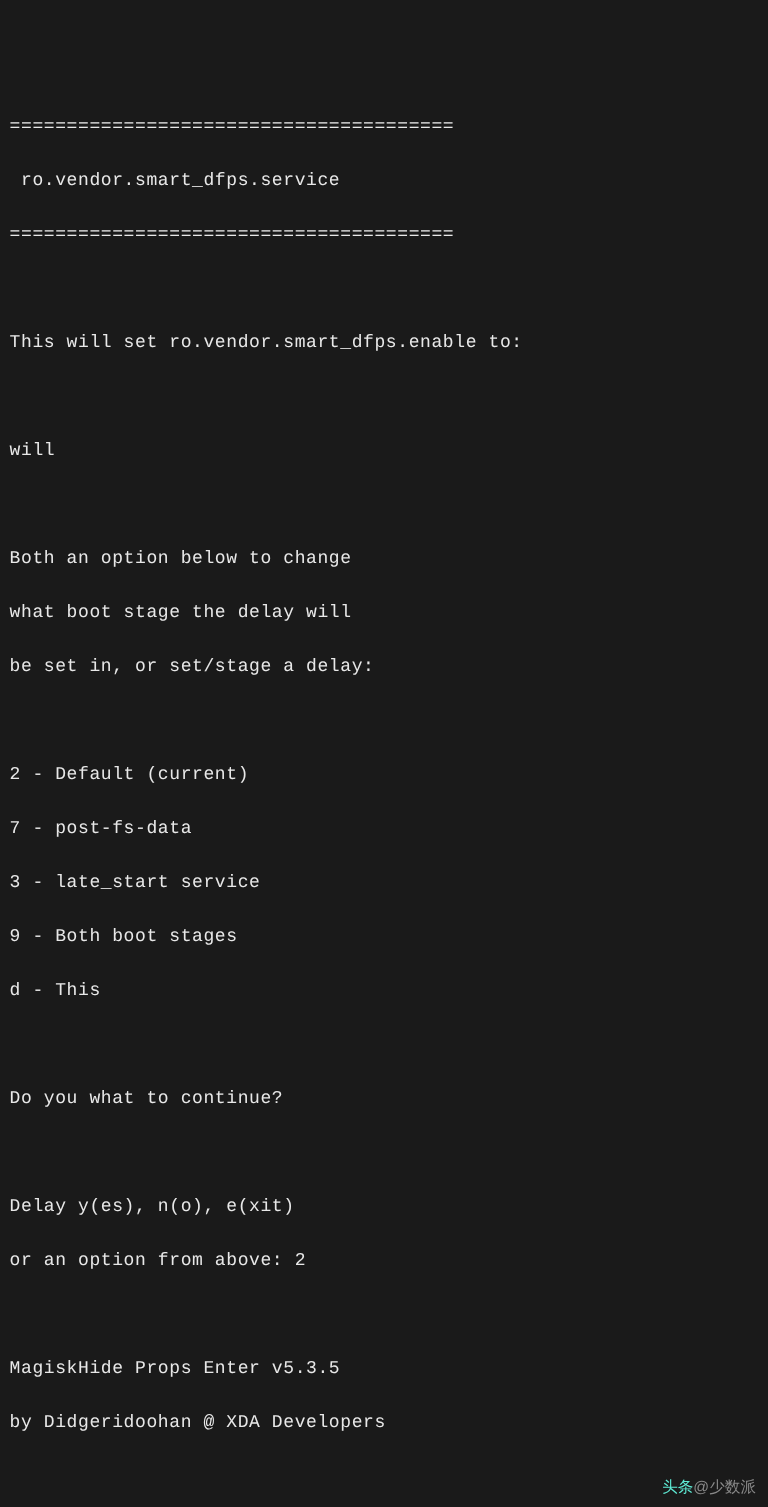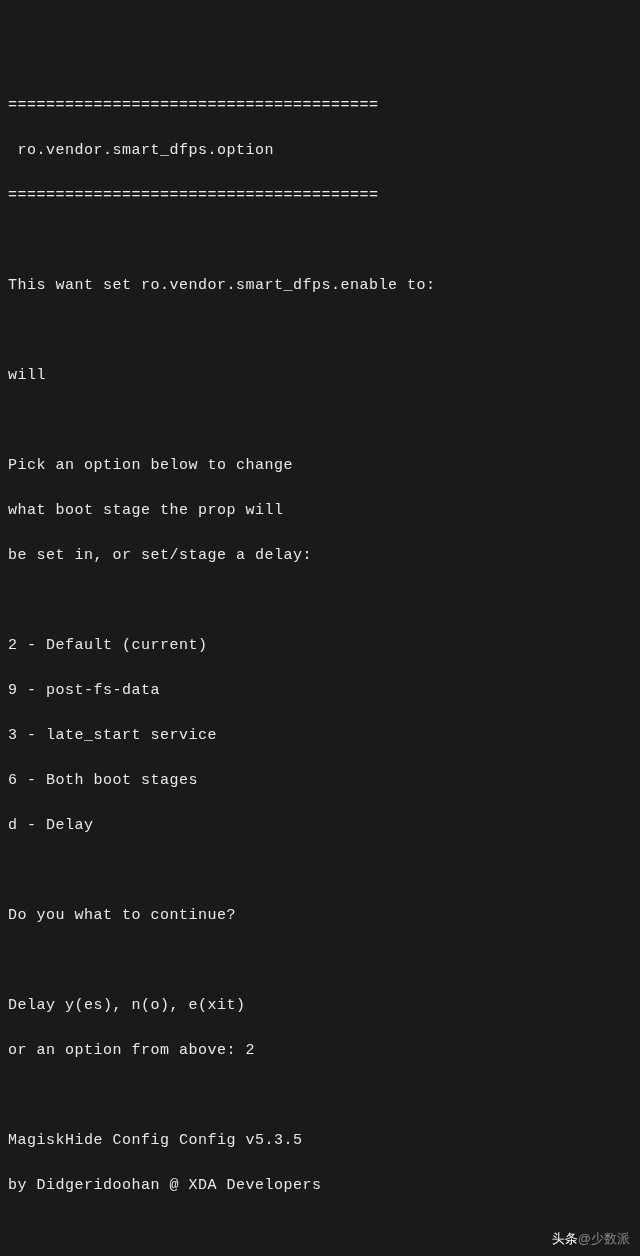--- a/index.html
+++ b/index.html
@@ -27,52 +27,52 @@
       position: absolute;
       bottom: 8px;
       right: 10px;
       font-size: 13px;
       color: #888;
       font-family: sans-serif;
       white-space: nowrap;
       letter-spacing: 0;
     }
     .watermark .wm-logo {
-      color: #ffffff;
+      color: #5eead4;
     }
   </style>
 </head>
 <body>
 
 
 
 <div class="line">=======================================</div>
-<div class="line"> ro.vendor.smart_dfps.option</div>
+<div class="line"> ro.vendor.smart_dfps.service</div>
 <div class="line">=======================================</div>
 <div class="line"></div>
-<div class="line">This want set ro.vendor.smart_dfps.enable to:</div>
+<div class="line">This will set ro.vendor.smart_dfps.enable to:</div>
 <div class="line"></div>
 <div class="line">will</div>
 <div class="line"></div>
-<div class="line">Pick an option below to change</div>
-<div class="line">what boot stage the prop will</div>
+<div class="line">Both an option below to change</div>
+<div class="line">what boot stage the delay will</div>
 <div class="line">be set in, or set/stage a delay:</div>
 <div class="line"></div>
 <div class="line">2 - Default (current)</div>
-<div class="line">9 - post-fs-data</div>
+<div class="line">7 - post-fs-data</div>
 <div class="line">3 - late_start service</div>
-<div class="line">6 - Both boot stages</div>
-<div class="line">d - Delay</div>
+<div class="line">9 - Both boot stages</div>
+<div class="line">d - This</div>
 <div class="line"></div>
 <div class="line">Do you what to continue?</div>
 <div class="line"></div>
 <div class="line">Delay y(es), n(o), e(xit)</div>
 <div class="line">or an option from above: 2</div>
 <div class="line"></div>
-<div class="line">MagiskHide Config Config v5.3.5</div>
+<div class="line">MagiskHide Props Enter v5.3.5</div>
 <div class="line">by Didgeridoohan @ XDA Developers</div>
 <div class="line"></div>
 
 
 
 
 
 
 
 

